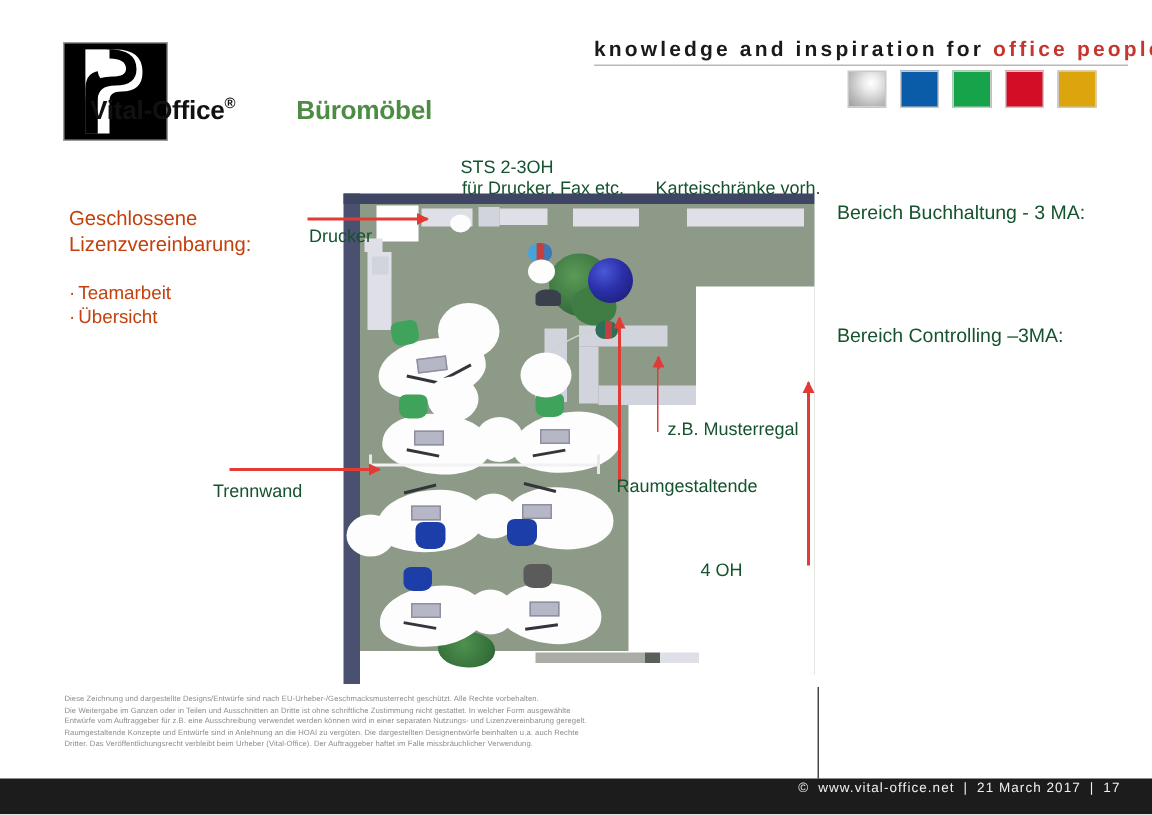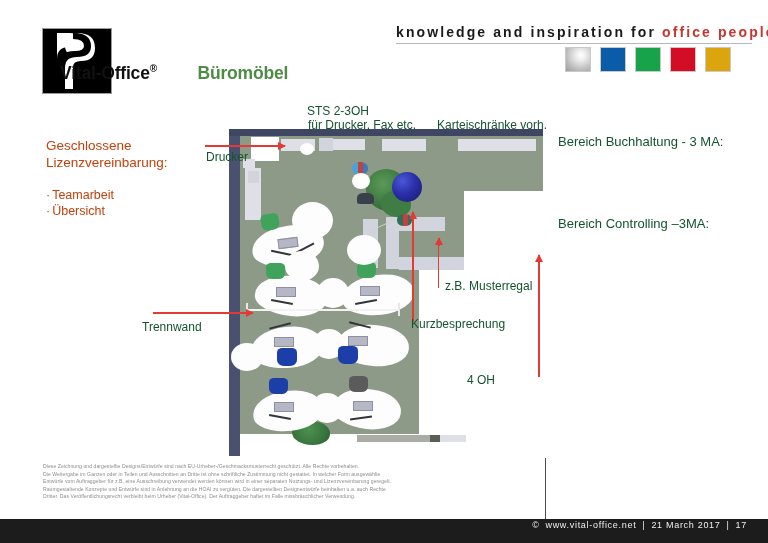--- a/index.html
+++ b/index.html
@@ -448,21 +448,21 @@
   <div class="label arial" style="left:307px;top:104px;">STS 2-3OH</div>
   <div class="label arial" style="left:308px;top:118px;">für Drucker, Fax etc.</div>
   <div class="label arial" style="left:437px;top:118px;">Karteischränke vorh.</div>
   <div class="label arial" style="left:206px;top:150px;">Drucker</div>
   <div class="label arial" style="left:142px;top:298px;margin-top:22px;">Trennwand</div>
 
   <div class="label" style="left:558px;top:135px;font-size:13px;">Bereich Buchhaltung - 3 MA:</div>
   <div class="label" style="left:558px;top:217px;font-size:13px;">Bereich Controlling –3MA:</div>
 
   <div class="label arial" style="left:445px;top:279px;">z.B. Musterregal</div>
-  <div class="label arial" style="left:411px;top:317px;">Kurzbesprechung</div>
+  <div class="label arial" style="left:411px;top:317px;">Raumgestaltende</div>
   <div class="label arial" style="left:467px;top:373px;">4 OH</div>
 
   <div id="legal">
     <div>Diese Zeichnung und dargestellte Designs/Entwürfe sind nach EU-Urheber-/Geschmacksmusterrecht geschützt. Alle Rechte vorbehalten.</div>
     <div>Die Weitergabe im Ganzen oder in Teilen und Ausschnitten an Dritte ist ohne schriftliche Zustimmung nicht gestattet. In welcher Form ausgewählte</div>
     <div>Entwürfe vom Auftraggeber für z.B. eine Ausschreibung verwendet werden können wird in einer separaten Nutzungs- und Lizenzvereinbarung geregelt.</div>
     <div>Raumgestaltende Konzepte und Entwürfe sind in Anlehnung an die HOAI zu vergüten. Die dargestellten Designentwürfe beinhalten u.a. auch Rechte</div>
     <div>Dritter. Das Veröffentlichungsrecht verbleibt beim Urheber (Vital-Office). Der Auftraggeber haftet im Falle missbräuchlicher Verwendung.</div>
   </div>
   <div id="footer-divider"></div>

